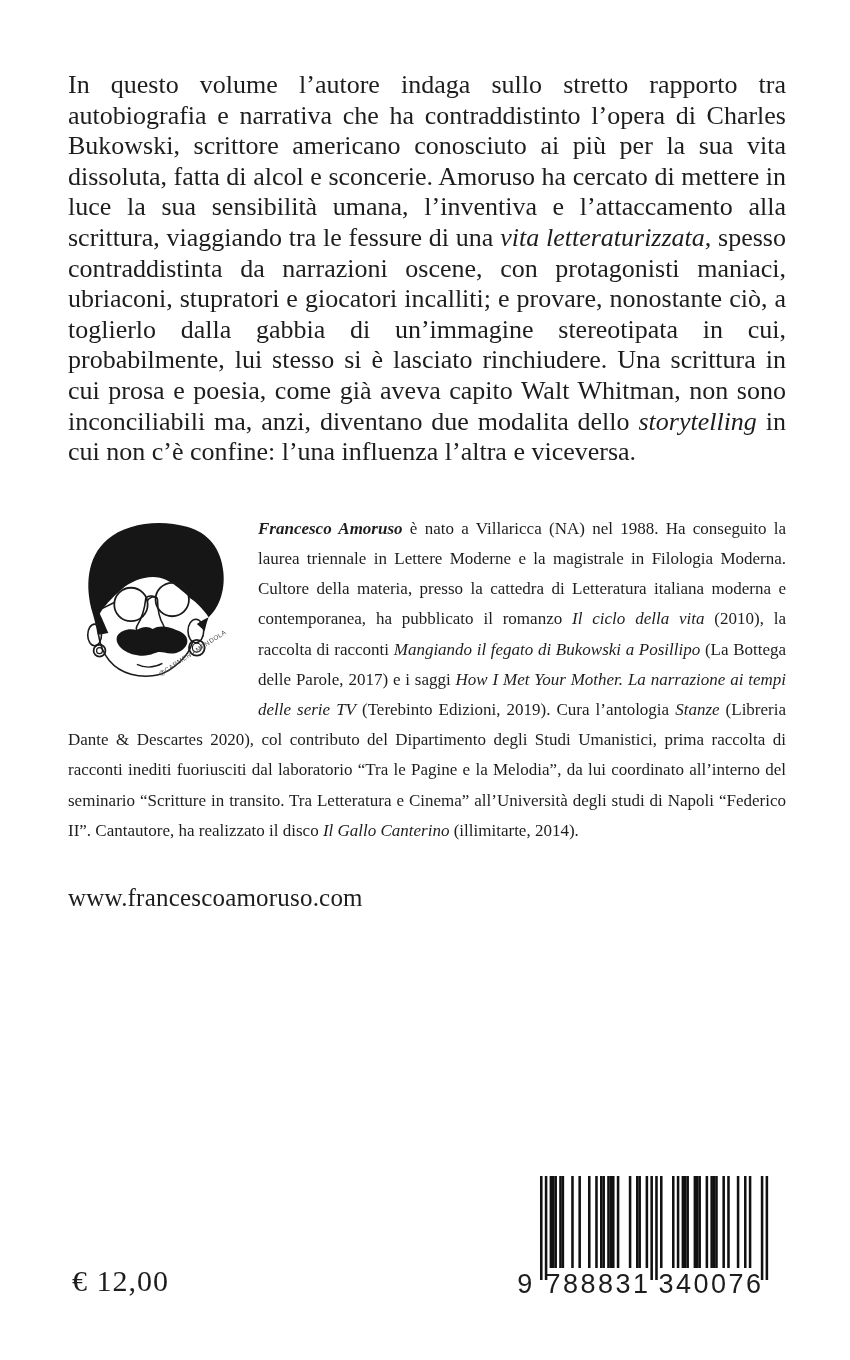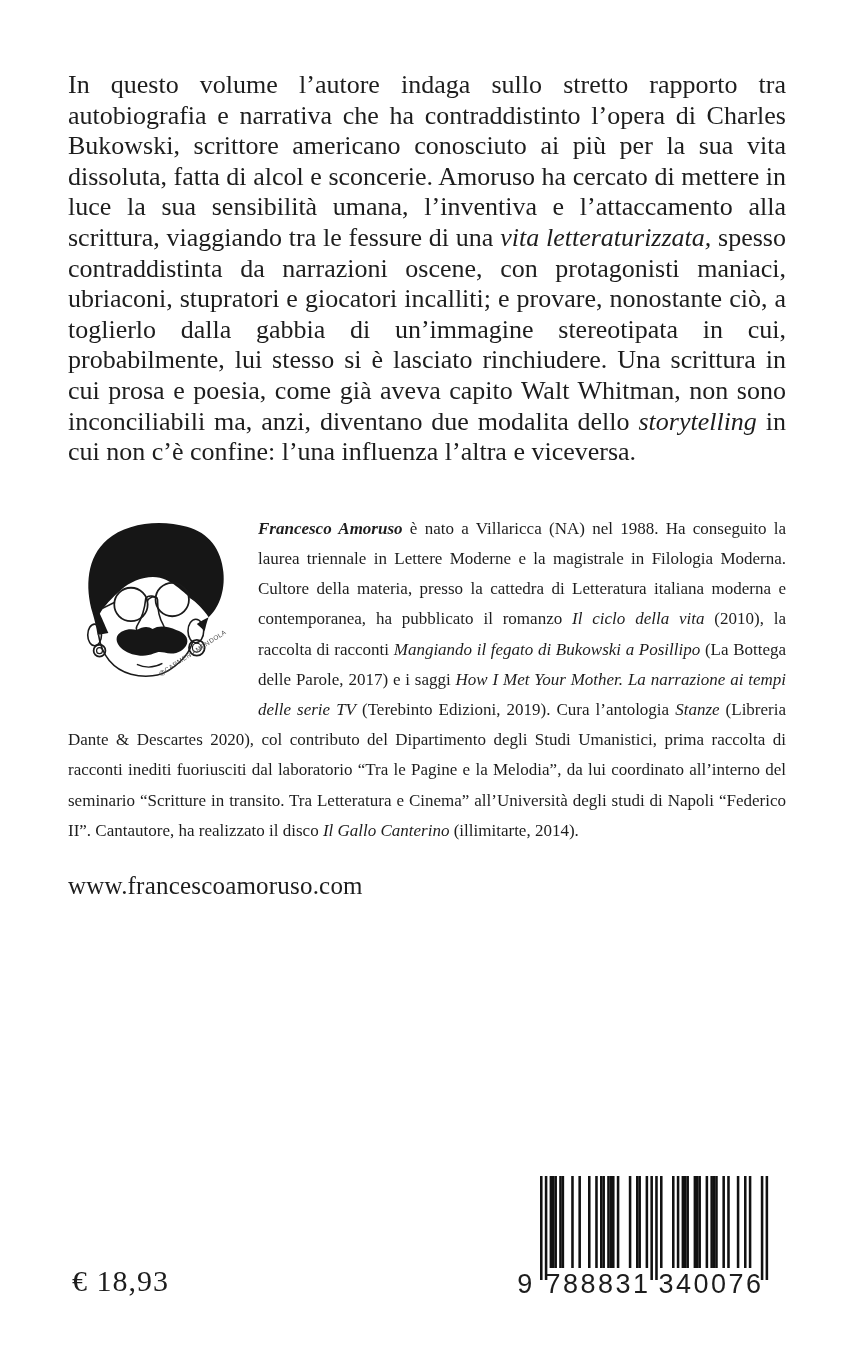--- a/index.html
+++ b/index.html
@@ -22,21 +22,21 @@
   .portrait{
     float:left;width:186px;height:204px;margin:2px 0 0 4px;
   }
   .portrait svg{display:block;width:172px;height:172px;}
   .bio-text{
     margin:0;font-size:17px;line-height:30.2px;text-align:justify;
     hyphens:auto;-webkit-hyphens:auto;
   }
   .seg-italic{font-style:italic;}
   .seg-bold-italic{font-style:italic;font-weight:700;}
-  .website{margin:26px 0 0 0;font-size:25px;letter-spacing:0.2px;}
+  .website{margin:38px 0 0 0;font-size:25px;letter-spacing:0.2px;}
   .price{
     position:absolute;left:72px;top:1264px;font-size:30px;letter-spacing:1px;
   }
   .barcode{
     position:absolute;left:514px;top:1176px;width:260px;height:128px;
   }
   .bc-digit{
     font-family:"Liberation Sans","DejaVu Sans",sans-serif;
     font-size:27px;letter-spacing:2.5px;fill:#1d1d1d;
   }
@@ -87,21 +87,21 @@
 
           <text transform="translate(90,163) rotate(-33)" font-size="6.5" letter-spacing="0.5" fill="#4a4a4a" font-family="Liberation Sans, sans-serif">@CARMEN AMENDOLA</text>
         </svg>
       </div>
       <p class="bio-text"><span class="seg-bold-italic">Francesco Amoruso</span><span> è nato a Villaricca (NA) nel 1988. Ha conseguito la laurea triennale in Lettere Moderne e la magistrale in Filologia Moderna. Cultore della materia, presso la cattedra di Letteratura italiana moderna e contemporanea, ha pubblicato il romanzo </span><span class="seg-italic">Il ciclo della vita</span><span> (2010), la raccolta di racconti </span><span class="seg-italic">Mangiando il fegato di Bukowski a Posillipo</span><span> (La Bottega delle Parole, 2017) e i saggi </span><span class="seg-italic">How I Met Your Mother. La narrazione ai tempi delle serie TV</span><span> (Terebinto Edizioni, 2019). Cura l’antologia </span><span class="seg-italic">Stanze</span><span> (Libreria Dante &amp; Descartes 2020), col contributo del Dipartimento degli Studi Umanistici, prima raccolta di racconti inediti fuoriusciti dal laboratorio “Tra le Pagine e la Melodia”, da lui coordinato all’interno del seminario “Scritture in transito. Tra Letteratura e Cinema” all’Università degli studi di Napoli “Federico II”. Cantautore, ha realizzato il disco </span><span class="seg-italic">Il Gallo Canterino</span><span> (illimitarte, 2014).</span></p>
     </div>
 
     <p class="website">www.francescoamoruso.com</p>
   </div>
 
-  <span class="price">€ 18,93</span>
+  <span class="price">€ 12,00</span>
 
   <div class="barcode">
     <svg width="260" height="128" viewBox="0 0 260 128">
       <g id="bars" fill="#111111">
           <rect x="26.00" y="0" width="2.55" height="104"></rect>
           <rect x="30.80" y="0" width="2.55" height="104"></rect>
           <rect x="35.60" y="0" width="2.55" height="92"></rect>
           <rect x="38.00" y="0" width="2.55" height="92"></rect>
           <rect x="40.40" y="0" width="2.55" height="92"></rect>
           <rect x="45.20" y="0" width="2.55" height="92"></rect>

